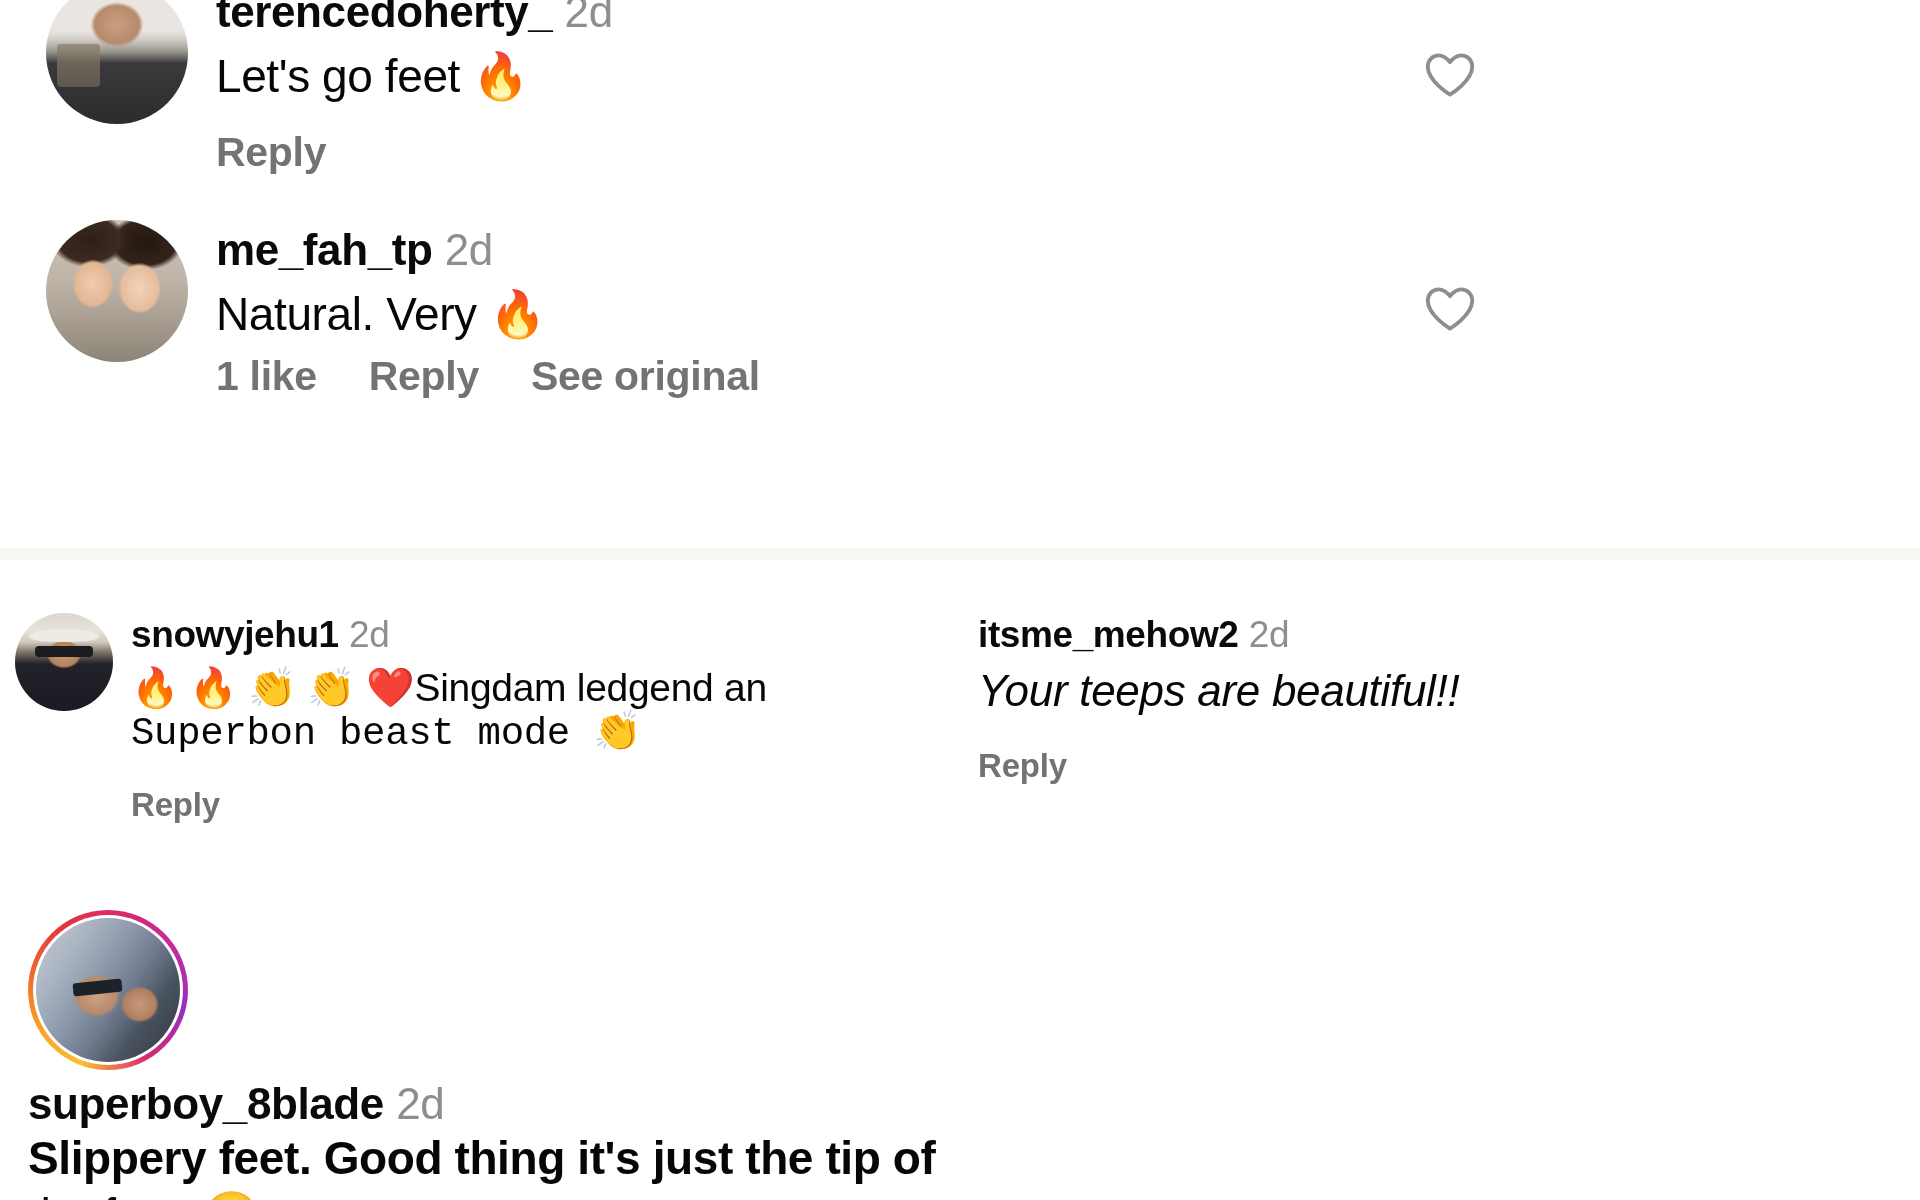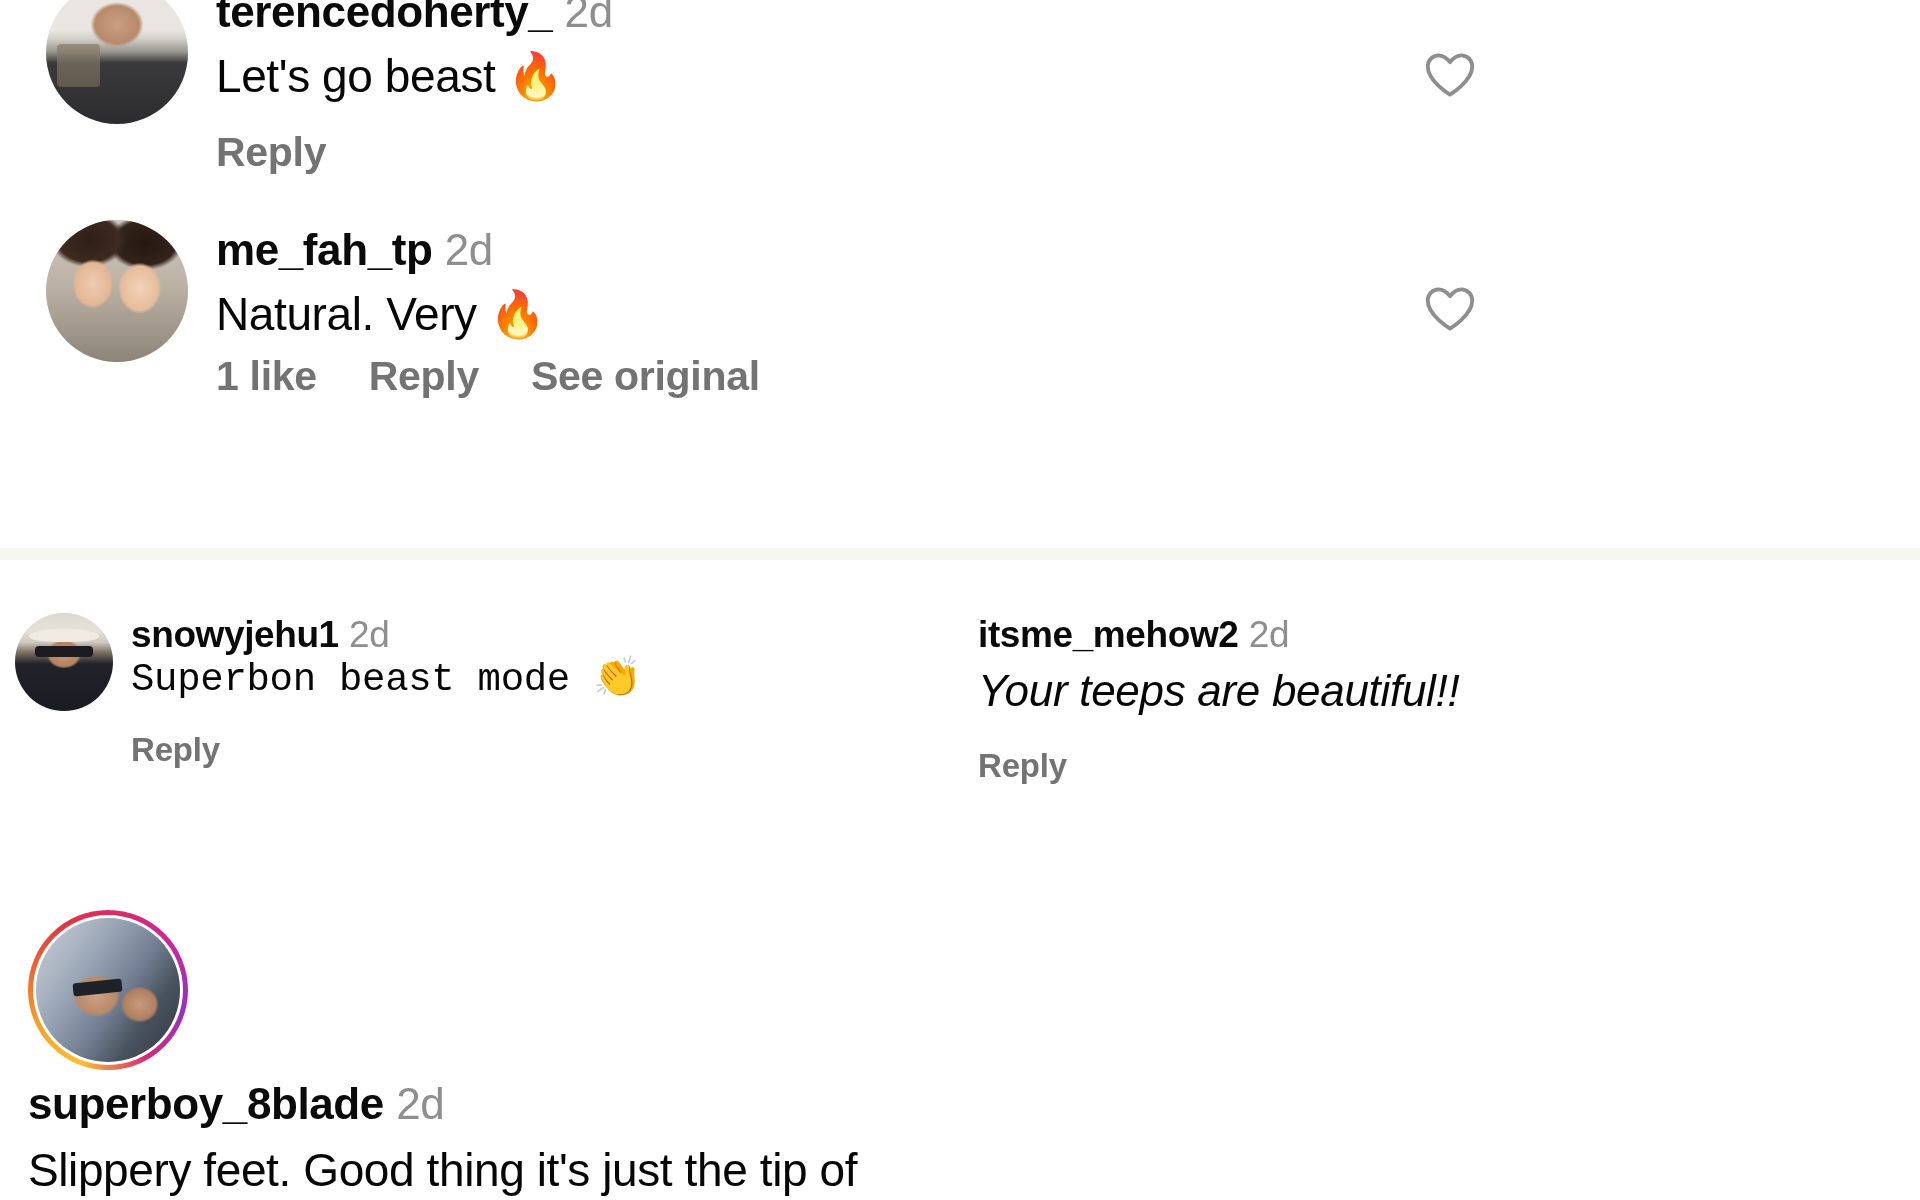--- a/index.html
+++ b/index.html
@@ -219,21 +219,21 @@
 
     <div class="comment-row" style="left:46px; top:-18px; width:1300px;">
       <div class="avatar av-terence" style="width:142px; height:142px; margin-right:28px;">
         <div class="face"></div>
       </div>
       <div class="c-body" style="padding-top:4px;">
         <div class="uname-line">
           <span class="uname">terencedoherty_</span>
           <span class="ago">2d</span>
         </div>
-        <div class="ctext" style="margin-top:10px;">Let's go beast 🔥</div>
+        <div class="ctext" style="margin-top:10px;">Let's go feet 🔥</div>
         <div class="meta-row" style="margin-top:24px;">
           <span class="reply-link">Reply</span>
         </div>
       </div>
     </div>
 
     <div class="like-btn" style="left:1421px; top:45px; width:58px; height:58px;">
       <svg class="heart-icon" viewBox="0 0 24 24" width="58" height="58" fill="none" stroke="#8e8e8e" stroke-width="1.6" stroke-linecap="round" stroke-linejoin="round">
         <path d="M12 20.5C12 20.5 2.8 15 2.8 8.9c0-2.6 2-4.6 4.5-4.6 1.8 0 3.3 1 4.7 2.8 1.4-1.8 2.9-2.8 4.7-2.8 2.5 0 4.5 2 4.5 4.6 0 6.1-9.2 11.6-9.2 11.6z"></path>
       </svg>
@@ -270,20 +270,21 @@
 
     <div class="comment-row" style="left:15px; top:53px; width:830px;">
       <div class="avatar av-snowy" style="width:98px; height:98px; margin-right:18px;">
         <div class="face"></div>
       </div>
       <div class="c-body">
         <div class="small-uname-line">
           <span class="uname">snowyjehu1</span>
           <span class="ago">2d</span>
         </div>
+        <div class="small-ctext" style="margin-top:8px; white-space:nowrap;">🔥 🔥 👏 👏 ❤️Singdam ledgend an</div>
         <div class="small-ctext" style="white-space:nowrap;font-family:Liberation Mono, monospace;">Superbon beast mode 👏</div>
         <div class="small-reply" style="margin-top:28px;">Reply</div>
       </div>
     </div>
 
     <div class="comment-row" style="left:978px; top:53px; width:860px;">
       <div class="c-body">
         <div class="small-uname-line">
           <span class="uname">itsme_mehow2</span>
           <span class="ago">2d</span>
@@ -299,19 +300,19 @@
           <div class="avatar av-superboy">
             <div class="face"></div>
           </div>
         </div>
       </div>
       <div class="c-body" style="padding-top:8px;">
         <div class="uname-line">
           <span class="uname">superboy_8blade</span>
           <span class="ago">2d</span>
         </div>
-        <div class="ctext" style="margin-top:12px; white-space:nowrap;">Slippery feet. Good thing it's just the tip of</div>
+        <div class="ctext" style="margin-top:0; white-space:nowrap;font-weight:bold;">Slippery feet. Good thing it's just the tip of</div>
         <div class="ctext" style="white-space:nowrap;">the feet. 😂</div>
       </div>
     </div>
 
   </div>
 </div>
 
 </body></html>

